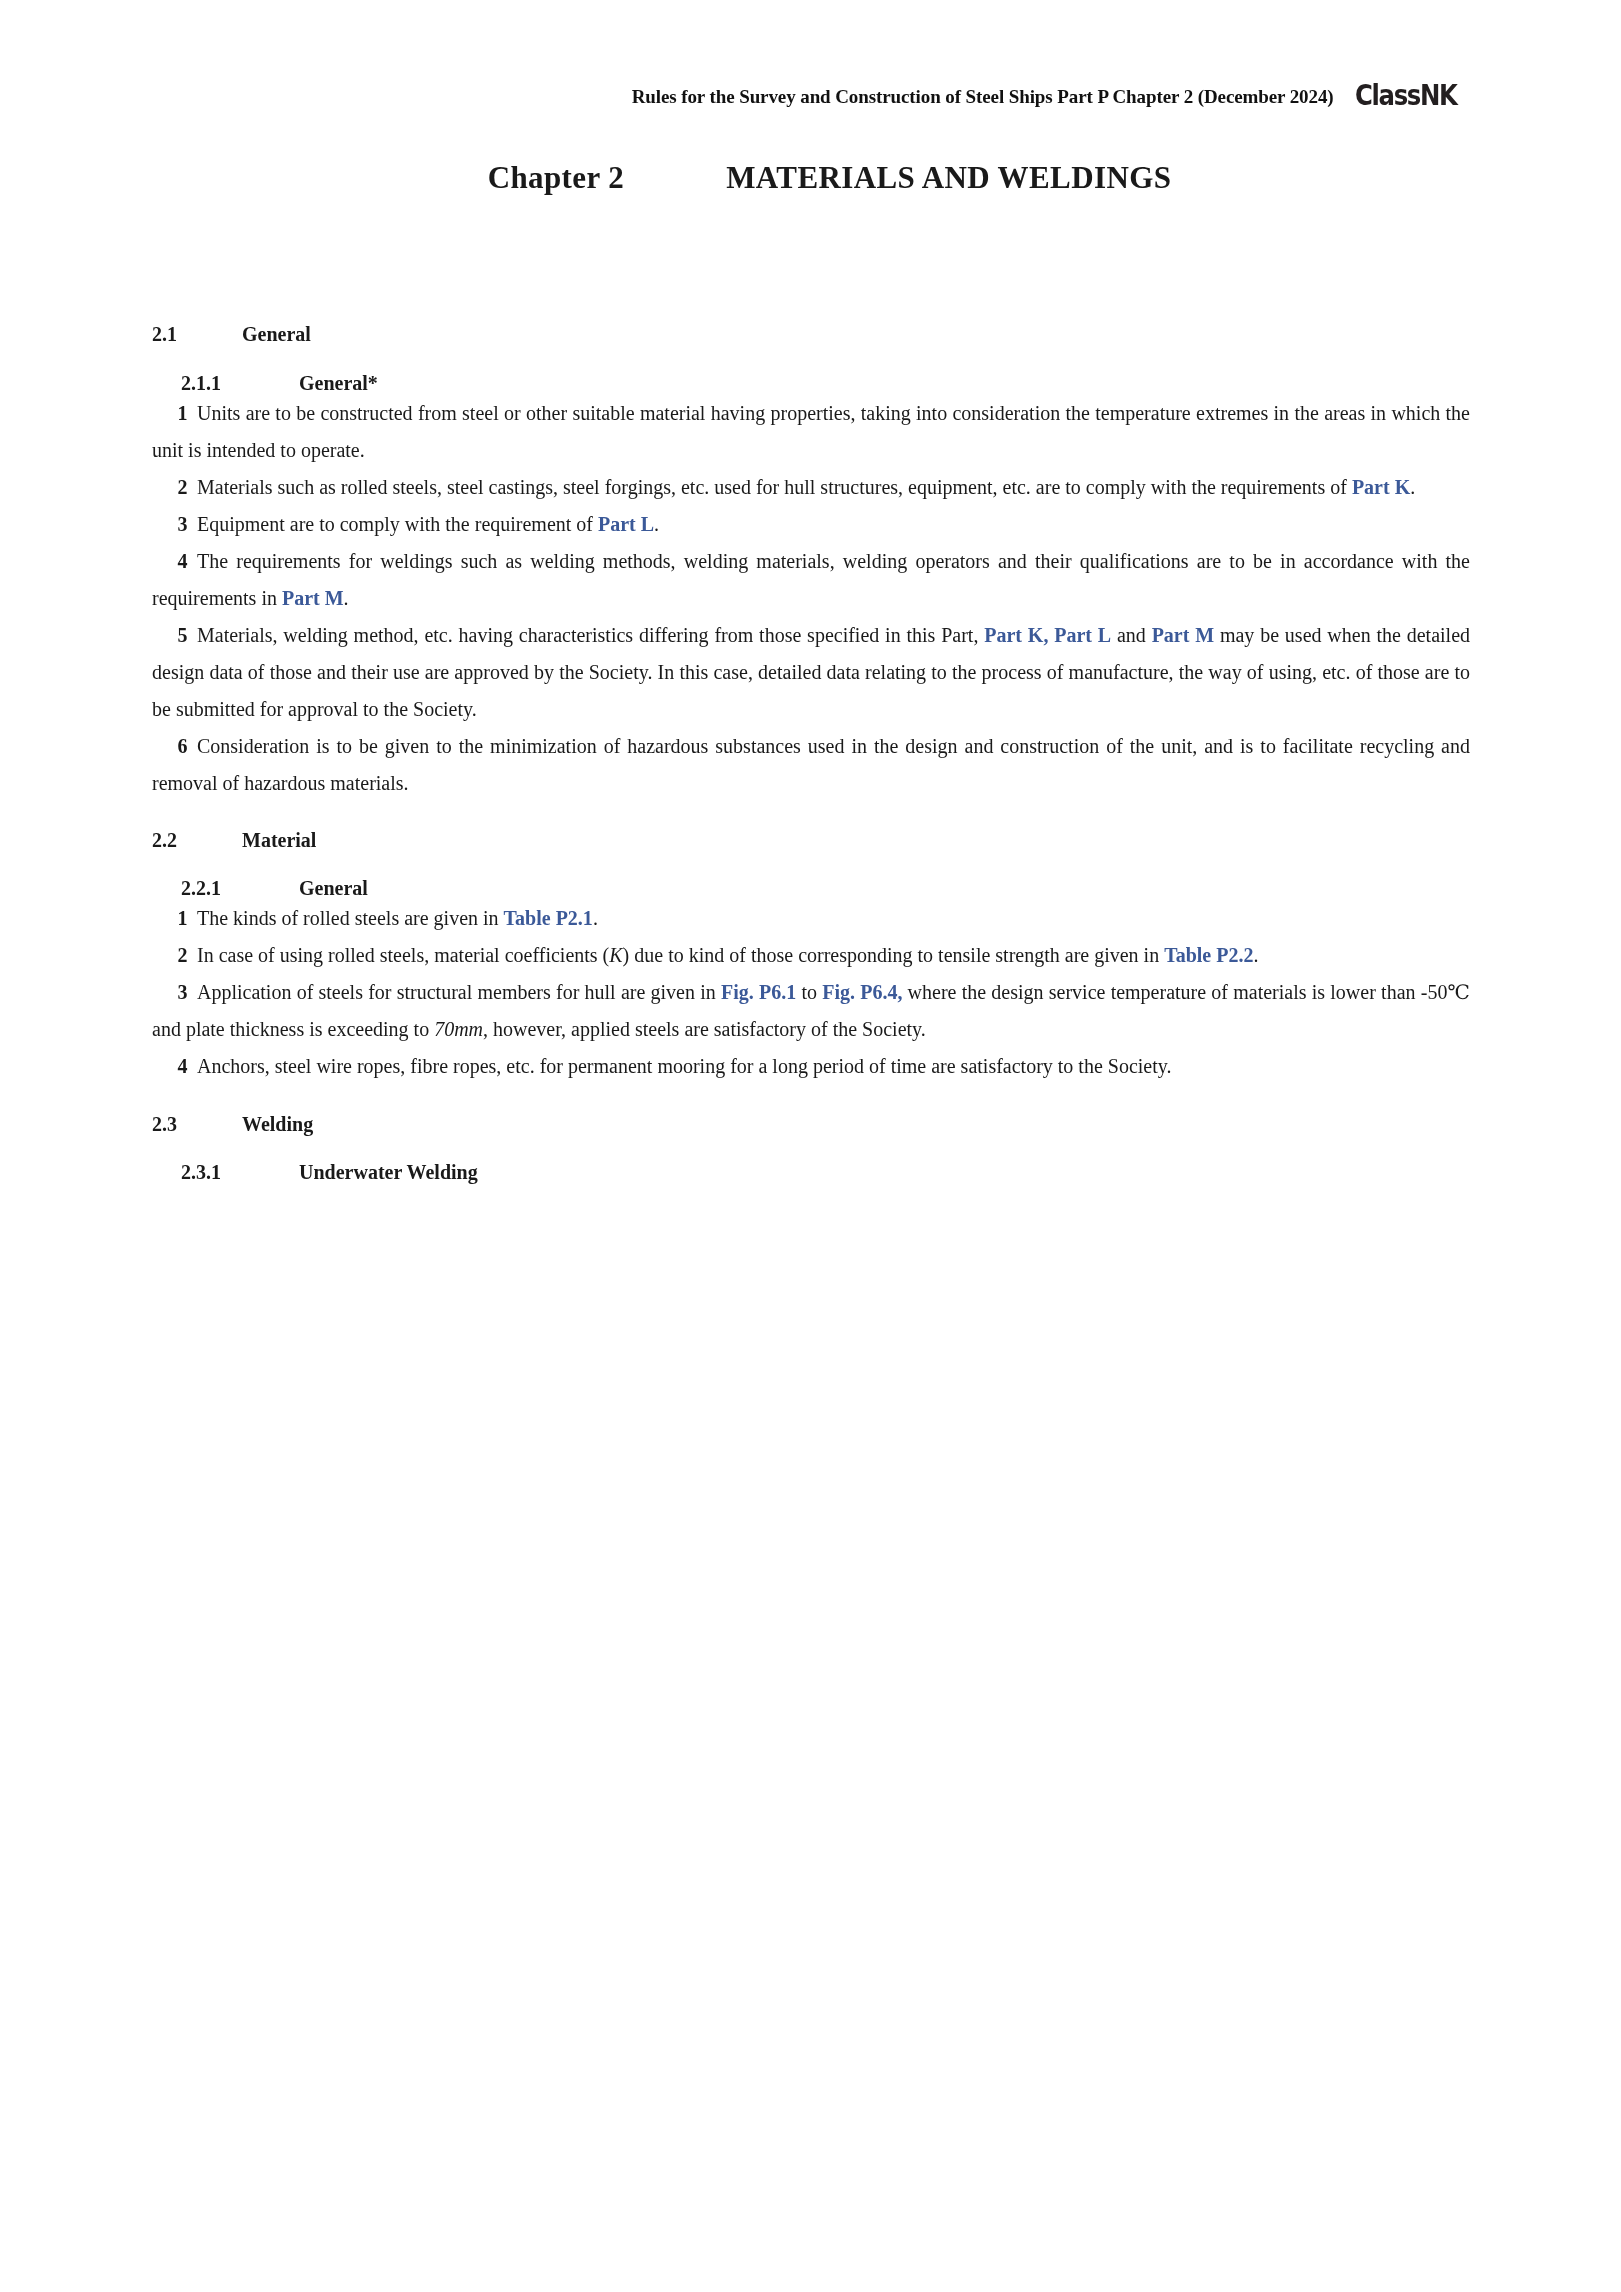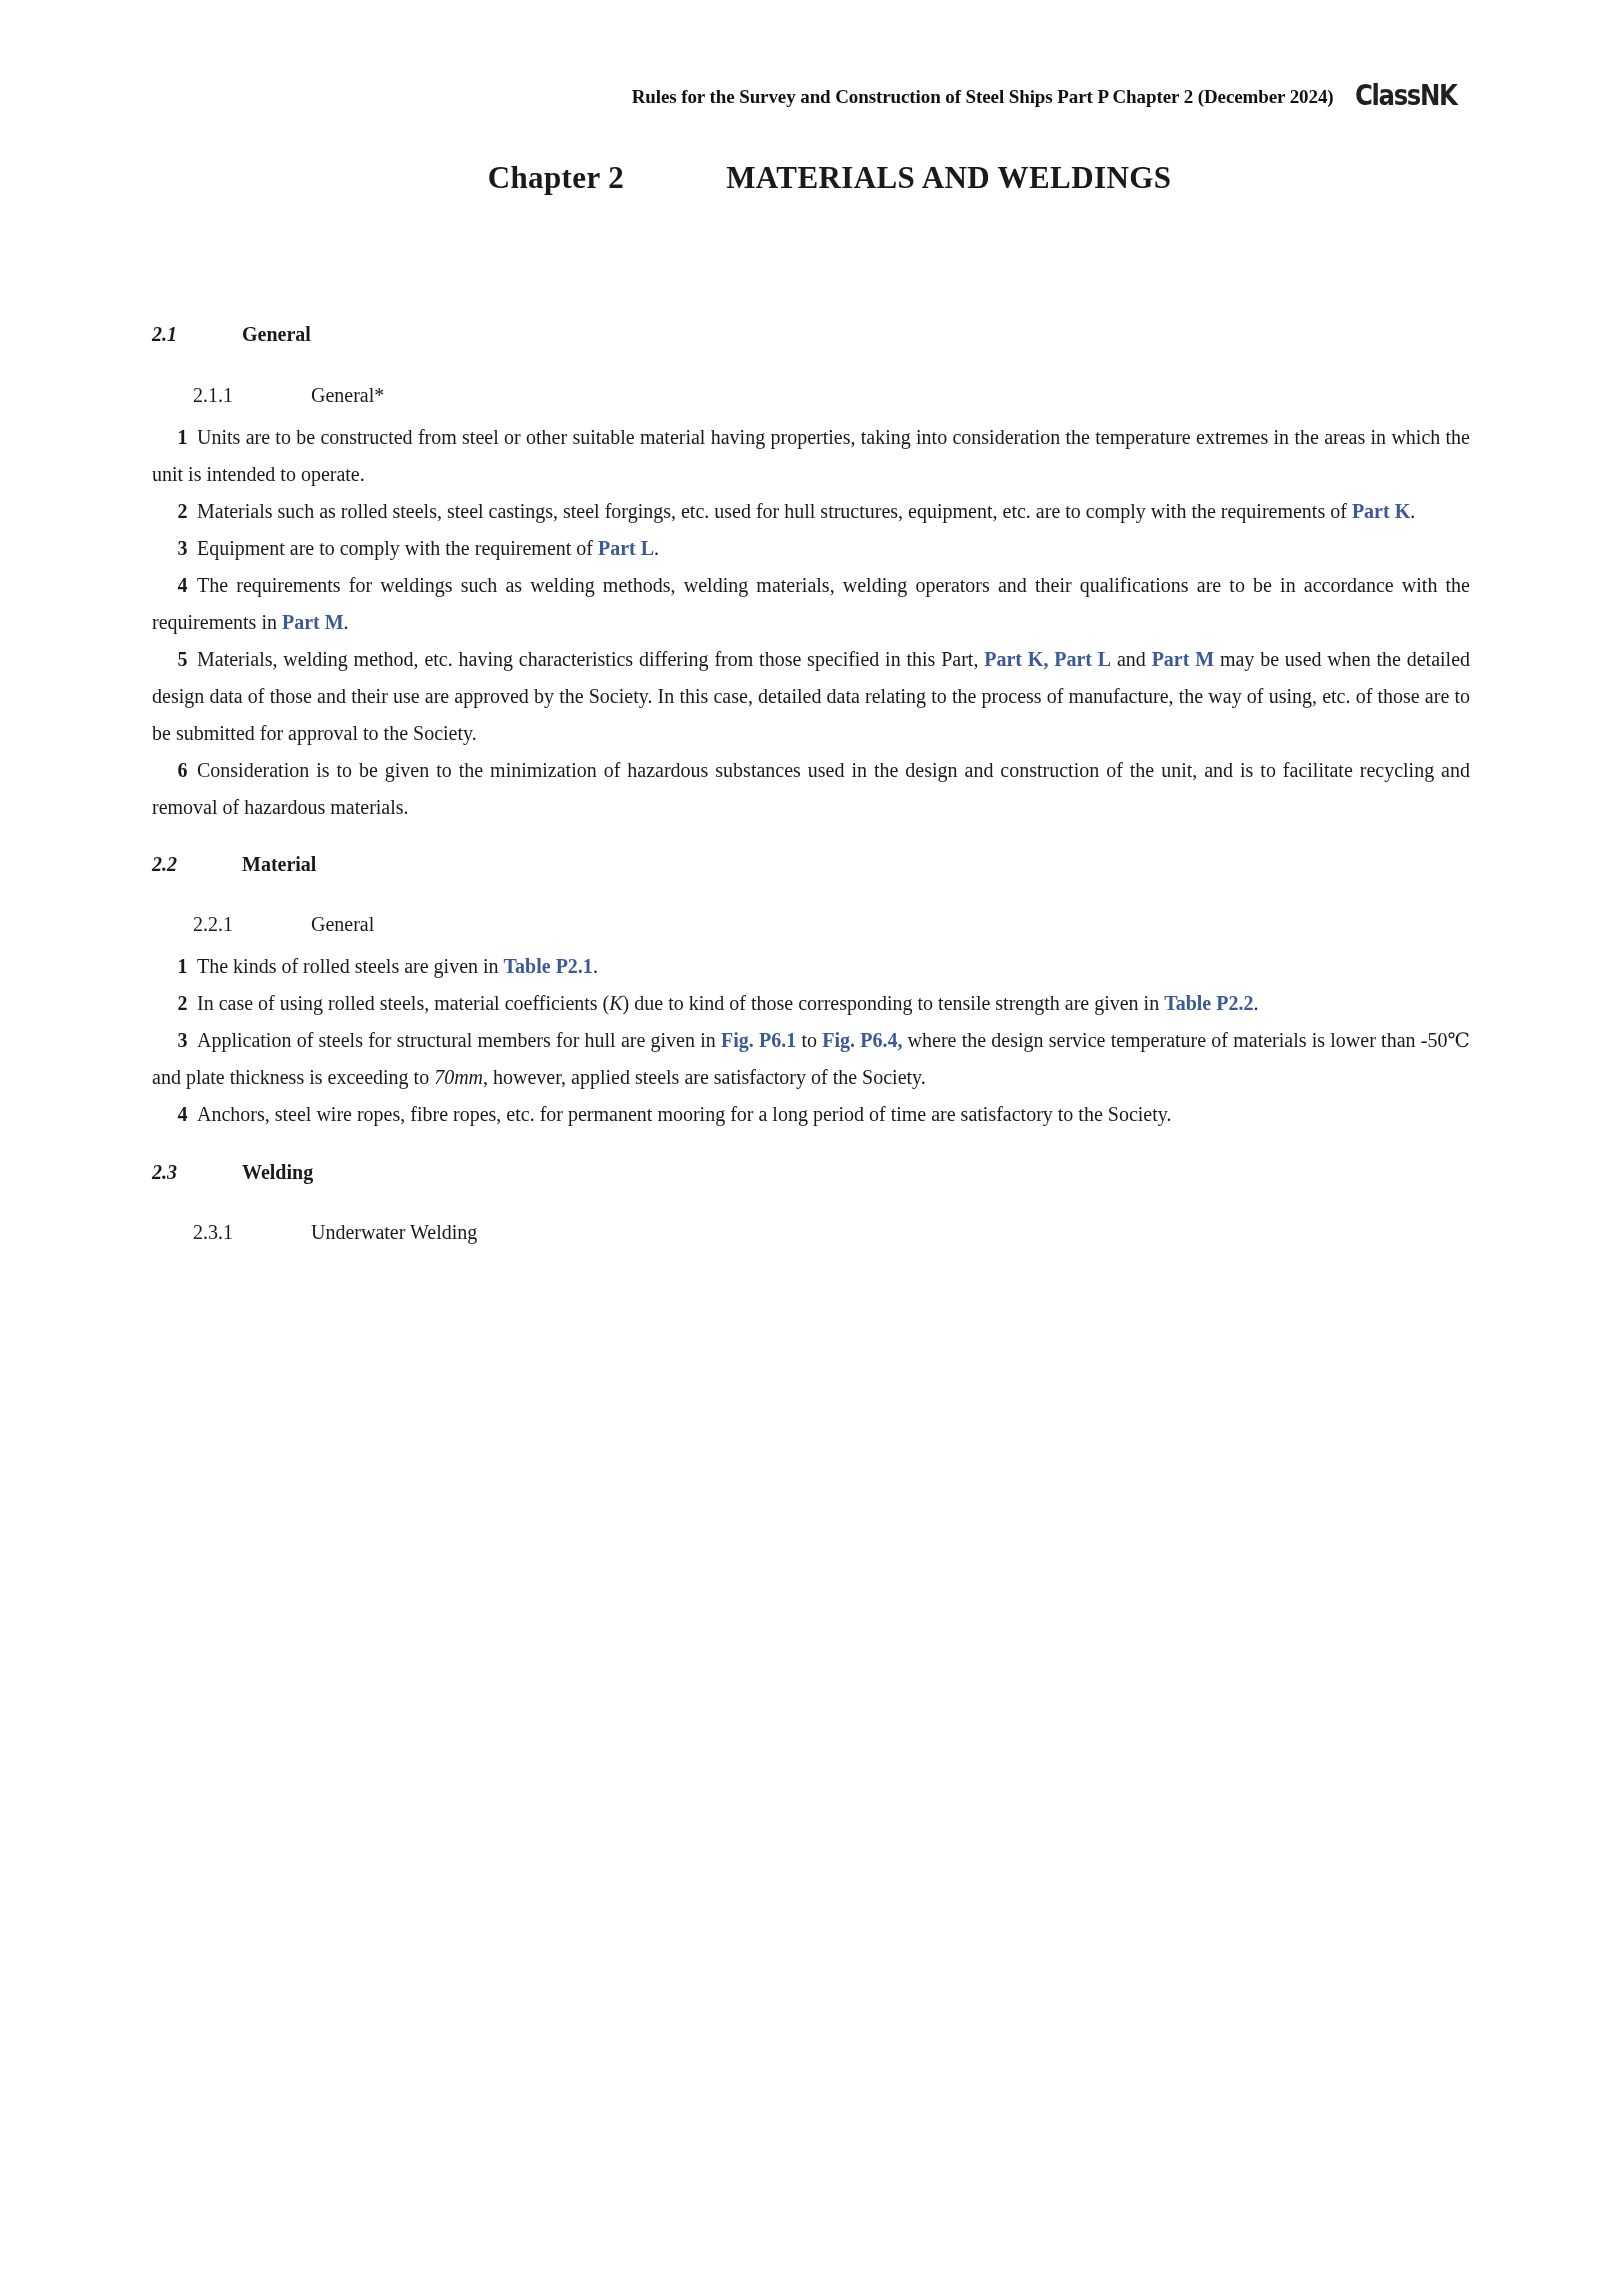--- a/index.html
+++ b/index.html
@@ -85,27 +85,27 @@
     width: 1318px;
   }
 
   h2.sec {
     margin: 0;
     padding: 0;
     font-size: 20px;
     font-weight: bold;
     white-space: nowrap;
   }
-  h2.sec .num { display: inline-block; width: 90px; font-style: italic; }
+  h2.sec .num { display: inline-block; width: 90px; }
 
   h3.subsec {
-    margin: 12px;
+    margin: 0;
     padding: 0;
     font-size: 20px;
-    font-weight: normal;
+    font-weight: bold;
     white-space: nowrap;
     padding-left: 29px;
   }
   h3.subsec .num { display: inline-block; width: 118px; }
 
   p.para {
     margin: 0;
     padding: 0;
     font-size: 20px;
     line-height: 37px;

